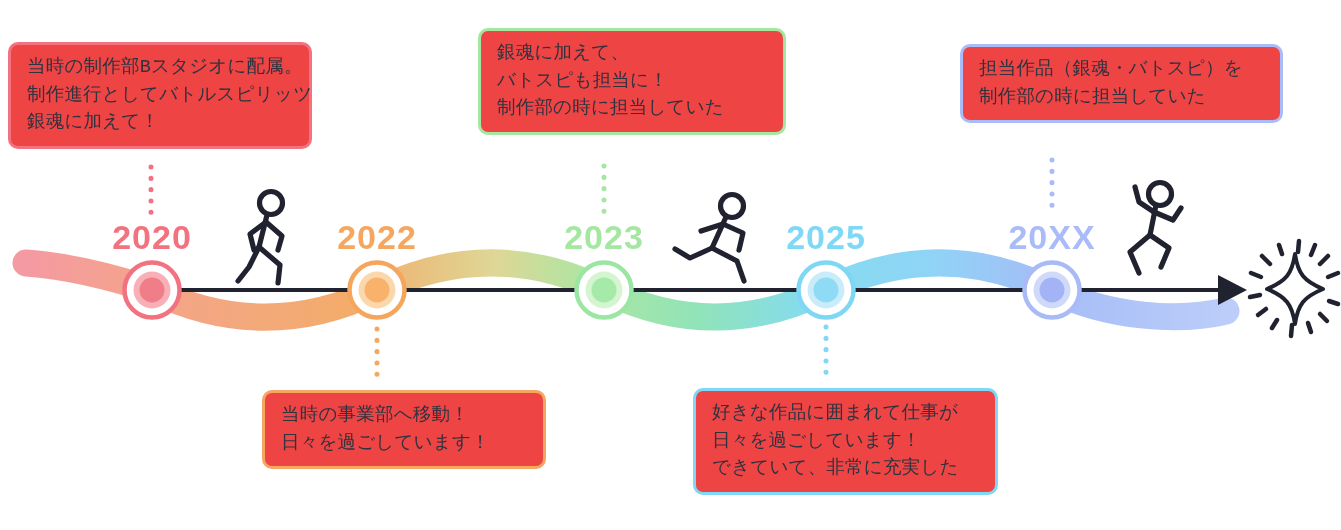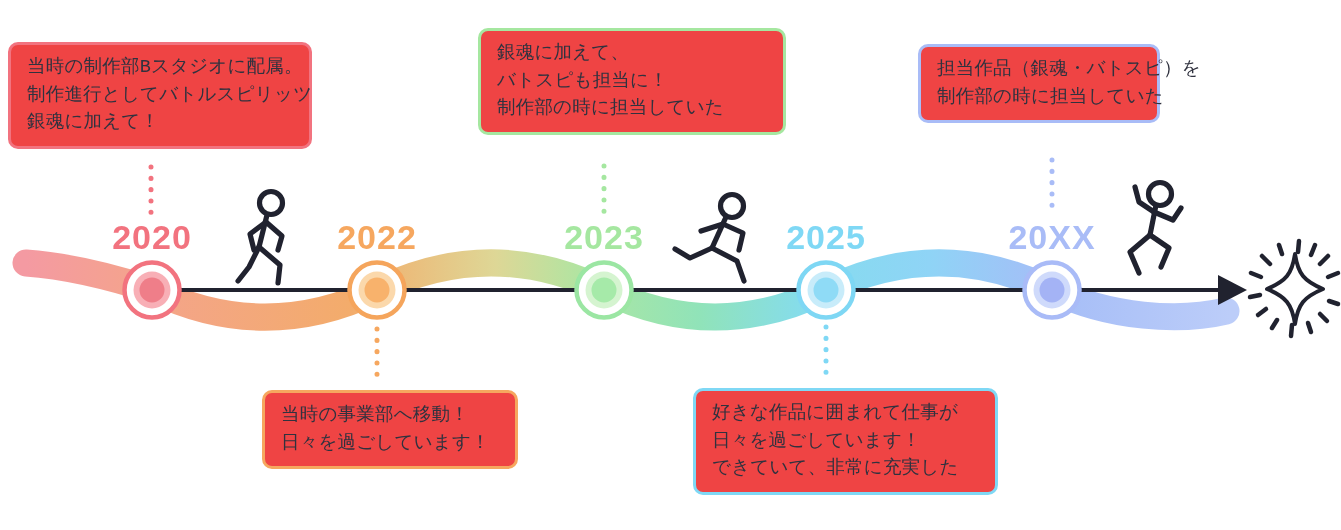--- a/index.html
+++ b/index.html
@@ -153,35 +153,35 @@
       </g>
     </g>
   </svg>
 
   <div class="bubble" style="left: 8px; top: 42px; width: 304px; border-color: rgb(242, 115, 127);">
     <span class="line">当時の制作部Bスタジオに配属。</span>
     <span class="line">制作進行としてバトルスピリッツ</span>
     <span class="line">銀魂に加えて！</span>
   </div>
 
-  <div class="bubble" style="left: 262px; top: 390px; width: 256px; border-color: rgb(246, 167, 95);">
+  <div class="bubble" style="left: 262px; top: 390px; width: 284px; border-color: rgb(246, 167, 95);">
     <span class="line">当時の事業部へ移動！</span>
     <span class="line">日々を過ごしています！</span>
   </div>
 
   <div class="bubble" style="left: 478px; top: 28px; width: 308px; border-color: rgb(165, 231, 160);">
     <span class="line">銀魂に加えて、</span>
     <span class="line">バトスピも担当に！</span>
     <span class="line">制作部の時に担当していた</span>
   </div>
 
   <div class="bubble" style="left: 693px; top: 388px; width: 305px; border-color: rgb(127, 216, 245);">
     <span class="line">好きな作品に囲まれて仕事が</span>
     <span class="line">日々を過ごしています！</span>
     <span class="line">できていて、非常に充実した</span>
   </div>
 
-  <div class="bubble" style="left: 918px; top: 44px; width: 242px; border-color: rgb(169, 188, 247);">
+  <div class="bubble" style="left: 960px; top: 44px; width: 323px; border-color: rgb(169, 188, 247);">
     <span class="line">担当作品（銀魂・バトスピ）を</span>
     <span class="line">制作部の時に担当していた</span>
   </div>
 
 </div>
 
 </body></html>

